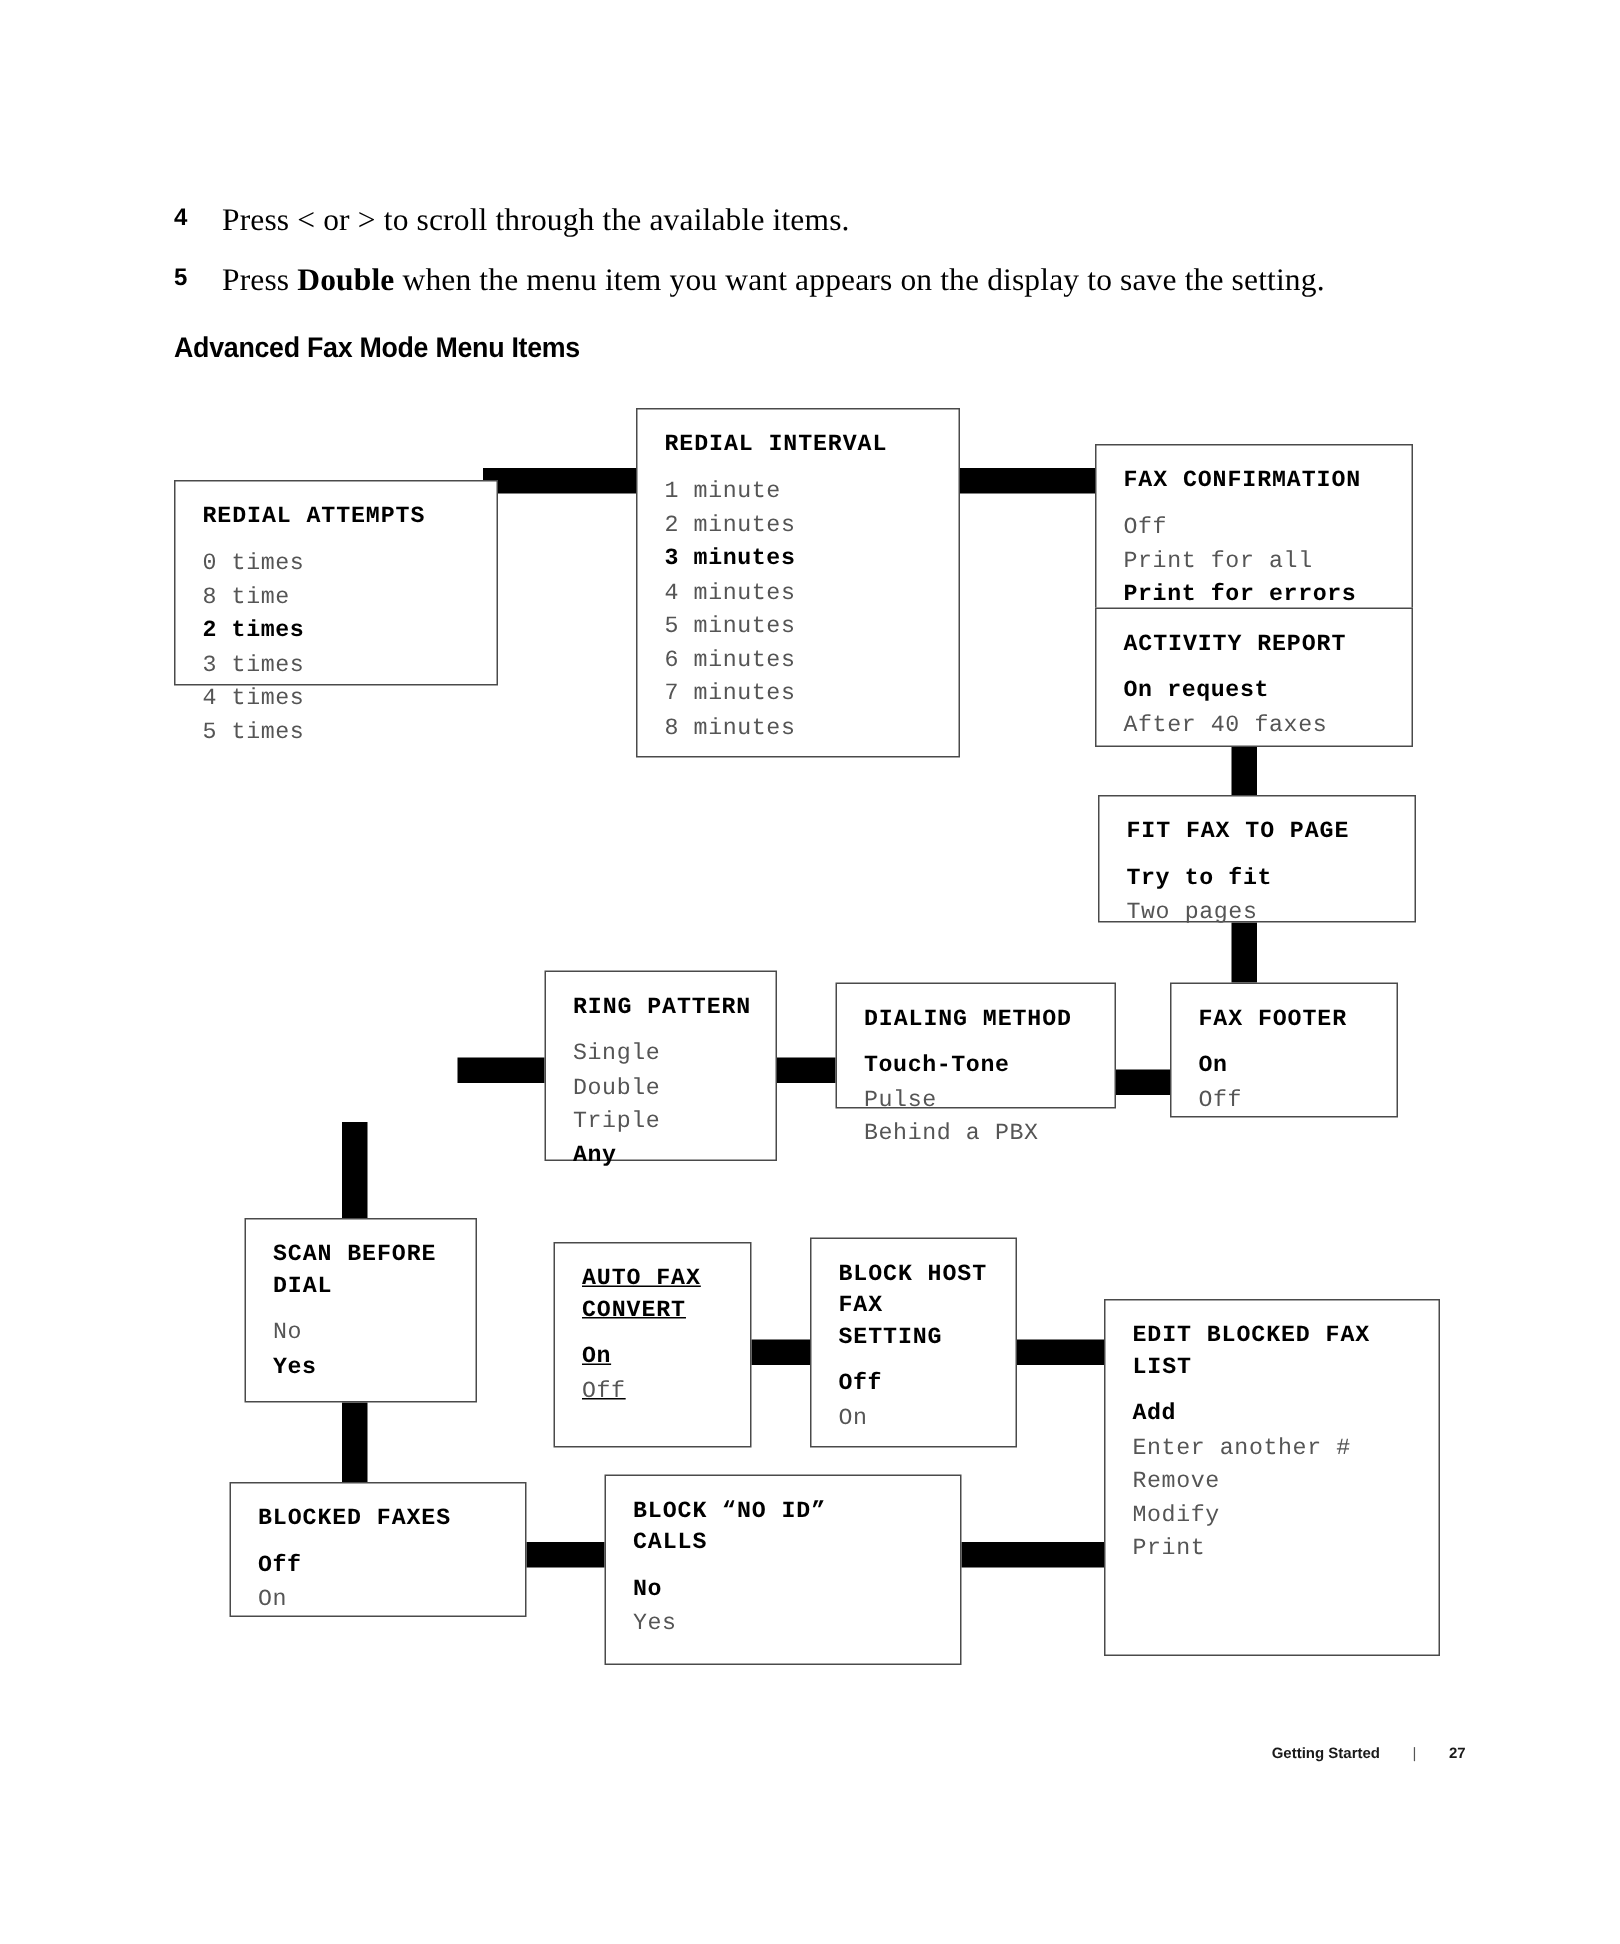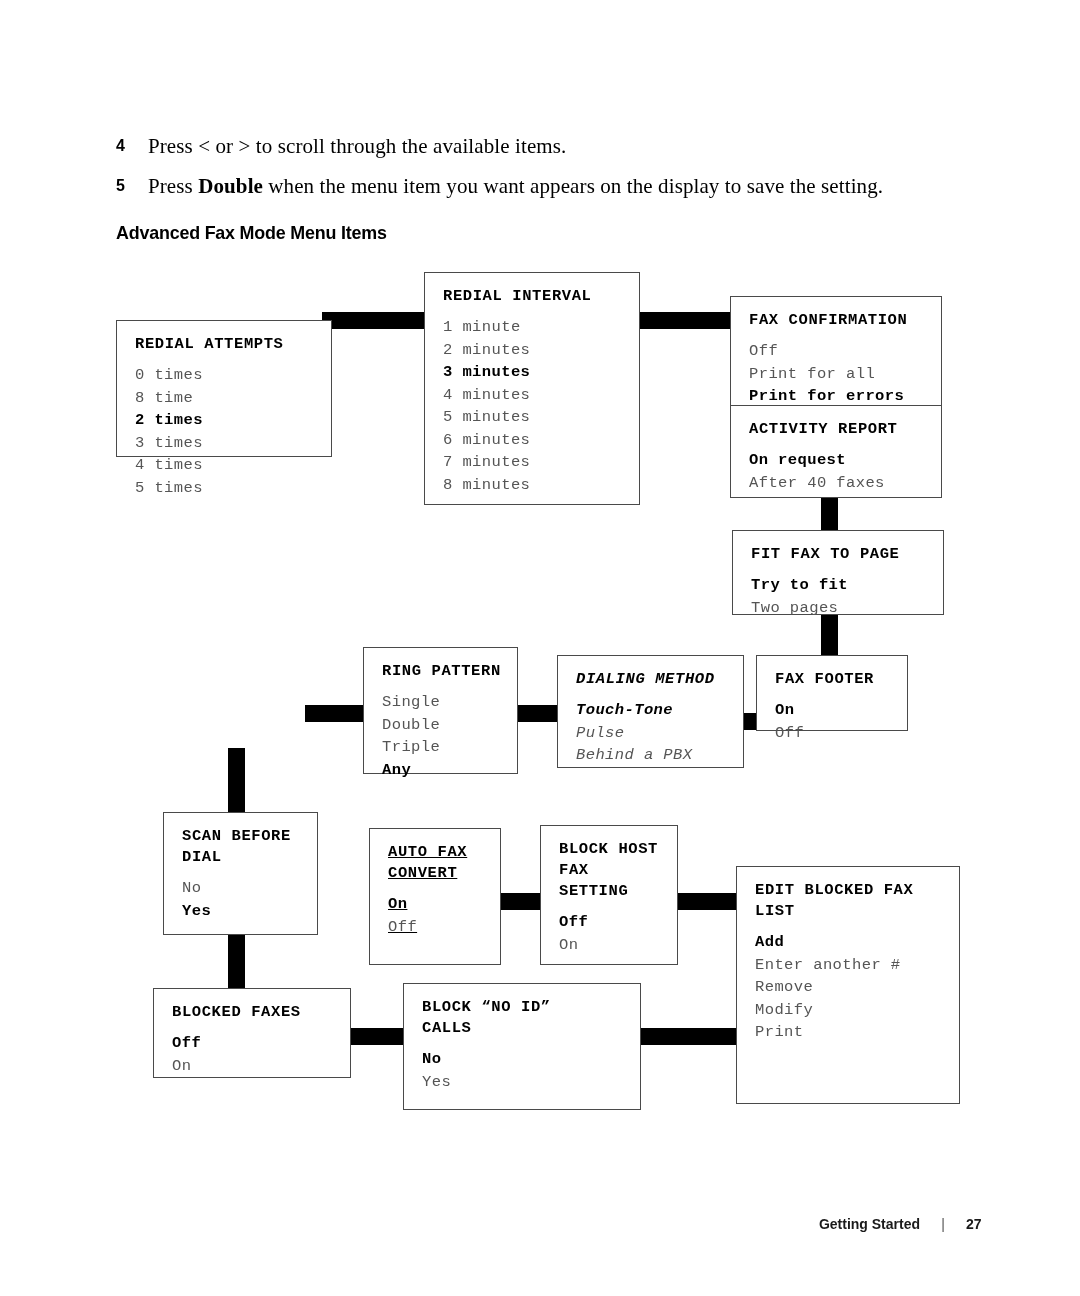--- a/index.html
+++ b/index.html
@@ -69,24 +69,24 @@
   .mbox .opt.sel{font-weight:bold;color:#000;}
   .mbox .inner{padding:13px 0 0 18px;}
 
   
   .conn{position:absolute;background:#000;z-index:1;}
   .conn.h{height:17px;}
   .conn.v{width:17px;}
 
   
   .footer{
-    position:absolute;left:0;top:1216px;width:1080px;
+    position:absolute;left:0;top:1164px;width:1080px;
     text-align:right;padding-right:88px;box-sizing:border-box;
     font-family:"Liberation Sans", sans-serif;
-    font-size:14px;font-weight:bold;color:#1a1a1a;
+    font-size:10px;font-weight:bold;color:#1a1a1a;
   }
   .footer .sep{display:inline-block;width:46px;text-align:center;font-weight:normal;color:#555;}
   .footer .pg{display:inline-block;min-width:26px;text-align:left;}
 </style>
 </head>
 <body>
 
 <div class="page">
 
   <div class="steps">
@@ -190,32 +190,32 @@
         <div class="ttl">RING PATTERN</div>
         <div class="opts">
           <div class="opt">Single</div>
           <div class="opt">Double</div>
           <div class="opt">Triple</div>
           <div class="opt sel">Any</div>
         </div>
       </div>
     </div>
 
-    <div class="mbox" style="left:557px;top:655px;width:187px;height:113px;font-style:italic;">
+    <div class="mbox" style="left:557px;top:655px;width:187px;height:84px;">
       <div class="inner">
         <div class="ttl">DIALING METHOD</div>
         <div class="opts">
           <div class="opt sel">Touch-Tone</div>
           <div class="opt">Pulse</div>
           <div class="opt">Behind a PBX</div>
         </div>
       </div>
     </div>
 
-    <div class="mbox" style="left:756px;top:655px;width:152px;height:76px;">
+    <div class="mbox" style="left:780px;top:655px;width:152px;height:90px;">
       <div class="inner">
         <div class="ttl">FAX FOOTER</div>
         <div class="opts">
           <div class="opt sel">On</div>
           <div class="opt">Off</div>
         </div>
       </div>
     </div>
 
     <div class="mbox" style="left:163px;top:812px;width:155px;height:123px;">

